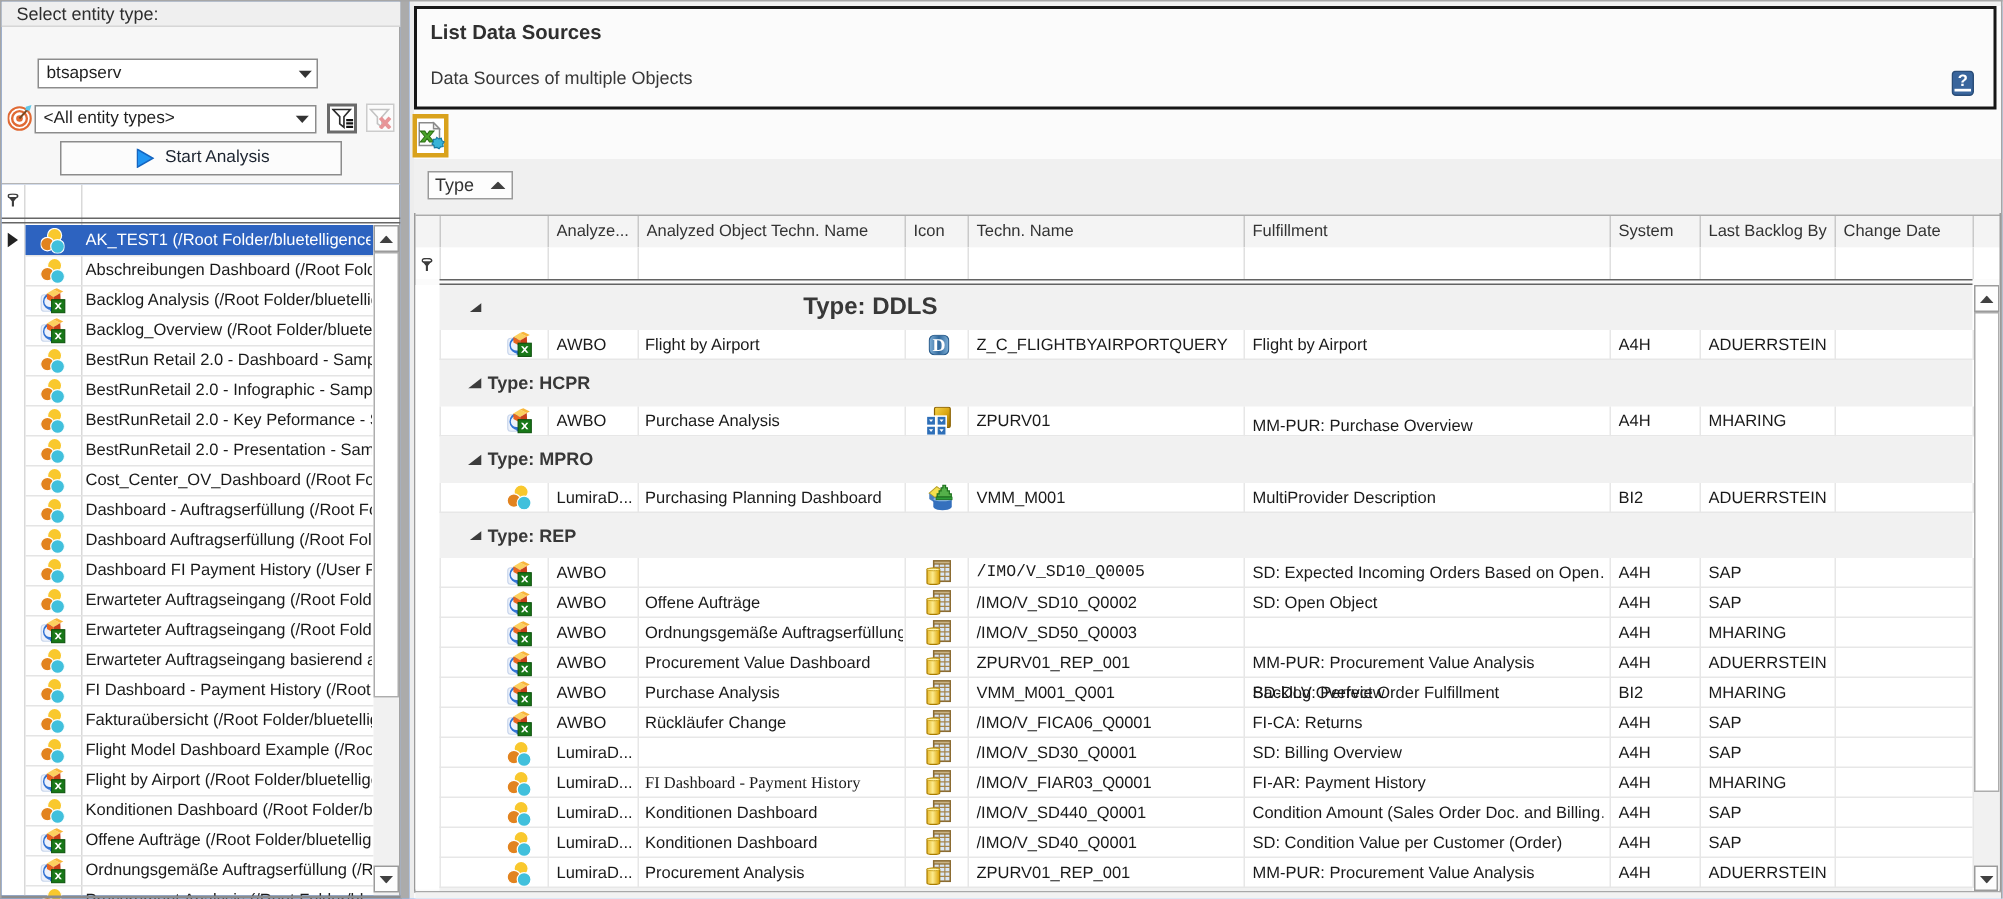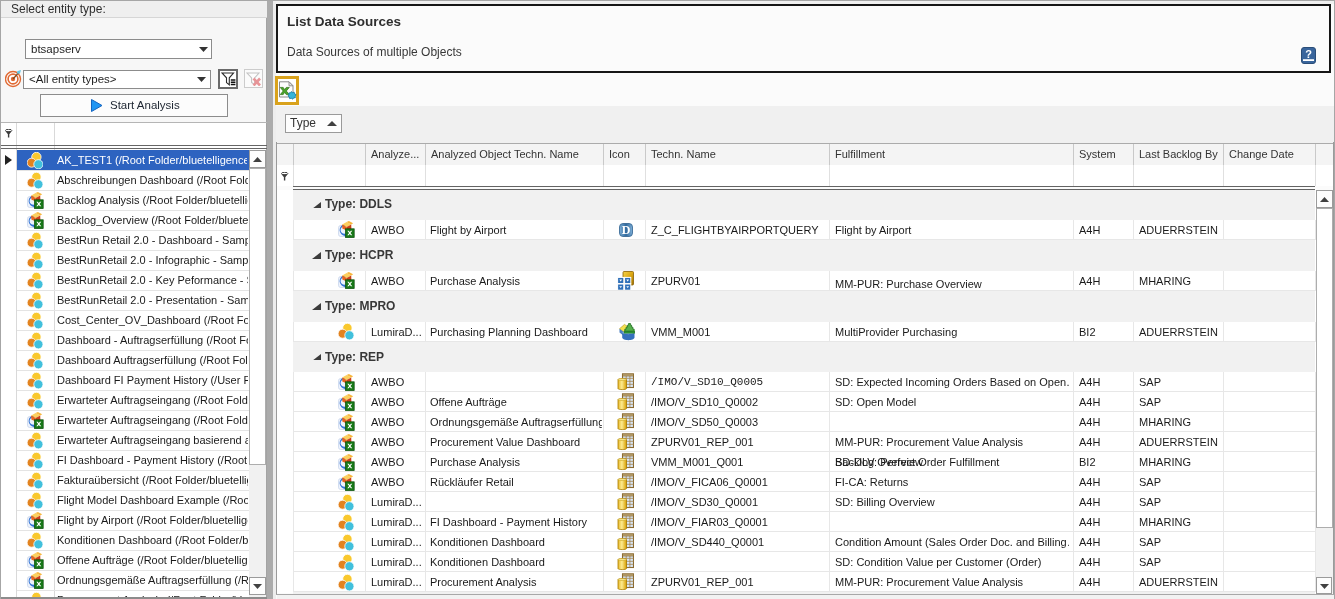--- a/index.html
+++ b/index.html
@@ -331,21 +331,21 @@
 <div class="a" style="left:293px;top:188.5px;width:1022px;height:1px;background:#636363;"></div>
 <div class="a" style="left:276px;top:142px;width:1px;height:453px;background:#9a9a9a;"></div>
 <div class="a" style="left:1333px;top:142px;width:1px;height:453px;background:#9a9a9a;"></div>
 <div class="a" style="left:276px;top:594px;width:1058px;height:1px;background:#a8a8a8;"></div>
 <div class="a" style="left:277px;top:595px;width:1057px;height:4px;background:#f2f2f2;"></div>
 <div class="a" style="left:277px;top:190px;width:1056px;height:403px;background:#fff;"></div>
 <div class="a" style="left:293px;top:190px;width:1022px;height:29.5px;background:#f1f1f1;"></div>
 <svg style="left:312px;top:201.55px;" width="8.5" height="6.5" viewBox="0 0 8 6">
       <polygon points="8.5,0 8.5,6.5 0,6.5" fill="#3c3c3c"></polygon>
     </svg>
-<div class="t" style="left:325px;top:190px;width:300px;height:29.5px;line-height:29.5px;font-weight:bold;color:#383838;font-size:12px;">Type: DDLS</div>
+<div class="t" style="left:325px;top:190px;width:300px;height:29.5px;line-height:29.5px;font-weight:bold;color:#383838;font-size:16px;text-align:right;">Type: DDLS</div>
 <div class="a" style="left:293px;top:219.5px;width:1px;height:20.5px;background:#e7e7e7;"></div>
 <div class="a" style="left:365px;top:219.5px;width:1px;height:20.5px;background:#e7e7e7;"></div>
 <div class="a" style="left:425px;top:219.5px;width:1px;height:20.5px;background:#e7e7e7;"></div>
 <div class="a" style="left:603px;top:219.5px;width:1px;height:20.5px;background:#e7e7e7;"></div>
 <div class="a" style="left:645px;top:219.5px;width:1px;height:20.5px;background:#e7e7e7;"></div>
 <div class="a" style="left:829px;top:219.5px;width:1px;height:20.5px;background:#e7e7e7;"></div>
 <div class="a" style="left:1073px;top:219.5px;width:1px;height:20.5px;background:#e7e7e7;"></div>
 <div class="a" style="left:1133px;top:219.5px;width:1px;height:20.5px;background:#e7e7e7;"></div>
 <div class="a" style="left:1223px;top:219.5px;width:1px;height:20.5px;background:#e7e7e7;"></div>
 <div class="a" style="left:1315px;top:219.5px;width:1px;height:20.5px;background:#e7e7e7;"></div>
@@ -454,21 +454,21 @@
 <div class="t" style="left:430px;top:321.5px;width:172px;height:20.5px;line-height:20.5px;color:#1a1a1a;">Purchasing Planning Dashboard</div>
 <svg style="left:618px;top:322.75px;" width="17" height="18" viewBox="0 0 17 18">
       <path d="M1.5 5.8 L6.5 1.4 L10.4 4.2 L5.4 8.8 Z" fill="#f4e04e" stroke="#b9a02a" stroke-width="0.7"></path>
       <path d="M1.5 5.8 L5.4 8.8 L5.4 12.4 L1.5 9.6 Z" fill="#4a7fc0"></path>
       <path d="M4.2 9.8 C4.2 8.0 16.5 8.0 16.5 9.8 L16.5 14.6 C16.5 18.0 4.2 18.0 4.2 14.6 Z" fill="#3570bd"></path>
       <path d="M4.2 9.8 C4.2 11.6 16.5 11.6 16.5 9.8 C16.5 8.1 4.2 8.1 4.2 9.8" fill="#8db7e8"></path>
       <path d="M10.6 0.4 L12.4 0.4 L12.4 2.2 L13.6 2.2 L13.6 4.2 L14.9 4.2 L14.9 6.2 L16.2 6.2 L16.2 8.2 L6.8 8.2 L6.8 6.2 L8.1 6.2 L8.1 4.2 L9.4 4.2 L9.4 2.2 L10.6 2.2 Z" fill="#54b04a" stroke="#1c701c" stroke-width="0.8"></path>
       <rect x="6.1" y="8.4" width="10.8" height="1.7" fill="#2f9e38" stroke="#1c701c" stroke-width="0.6"></rect>
     </svg>
 <div class="t" style="left:651px;top:321.5px;width:174px;height:20.5px;line-height:20.5px;color:#1a1a1a;">VMM_M001</div>
-<div class="t" style="left:835px;top:321.5px;width:234px;height:20.5px;line-height:20.5px;color:#1a1a1a;">MultiProvider Purchasing</div>
+<div class="t" style="left:835px;top:321.5px;width:234px;height:20.5px;line-height:20.5px;color:#1a1a1a;">MultiProvider Description</div>
 <div class="t" style="left:1079px;top:321.5px;width:50px;height:20.5px;line-height:20.5px;color:#1a1a1a;">BI2</div>
 <div class="t" style="left:1139px;top:321.5px;width:84px;height:20.5px;line-height:20.5px;color:#1a1a1a;">ADUERRSTEIN</div>
 <div class="a" style="left:293px;top:342px;width:1022px;height:30px;background:#f1f1f1;"></div>
 <svg style="left:312px;top:353.8px;" width="8.5" height="6.5" viewBox="0 0 8 6">
       <polygon points="8.5,0 8.5,6.5 0,6.5" fill="#3c3c3c"></polygon>
     </svg>
 <div class="t" style="left:325px;top:342px;width:300px;height:30px;line-height:30px;font-weight:bold;color:#383838;font-size:12px;">Type: REP</div>
 <div class="a" style="left:293px;top:372px;width:1px;height:20px;background:#e7e7e7;"></div>
 <div class="a" style="left:365px;top:372px;width:1px;height:20px;background:#e7e7e7;"></div>
 <div class="a" style="left:425px;top:372px;width:1px;height:20px;background:#e7e7e7;"></div>
@@ -542,21 +542,21 @@
         <linearGradient id="gc" x1="0" y1="0" x2="1" y2="0">
           <stop offset="0" stop-color="#e8b92a"></stop>
           <stop offset="0.45" stop-color="#fdeb8e"></stop>
           <stop offset="1" stop-color="#d89f00"></stop>
         </linearGradient>
       </defs>
       <path d="M1 6.6 C1 5.4 9.5 5.4 9.5 6.6 L9.5 15.6 C9.5 16.9 1 16.9 1 15.6 Z" fill="url(#gc)" stroke="#a87c00" stroke-width="0.8"></path>
       <path d="M1 6.6 C1 7.8 9.5 7.8 9.5 6.6 C9.5 5.5 1 5.5 1 6.6" fill="#fdf3b0" stroke="#c8a21a" stroke-width="0.6"></path>
     </svg>
 <div class="t" style="left:651px;top:392px;width:174px;height:20px;line-height:20px;color:#1a1a1a;">/IMO/V_SD10_Q0002</div>
-<div class="t" style="left:835px;top:392px;width:234px;height:20px;line-height:20px;color:#1a1a1a;">SD: Open Model</div>
+<div class="t" style="left:835px;top:392px;width:234px;height:20px;line-height:20px;color:#1a1a1a;">SD: Open Object</div>
 <div class="t" style="left:1079px;top:392px;width:50px;height:20px;line-height:20px;color:#1a1a1a;">A4H</div>
 <div class="t" style="left:1139px;top:392px;width:84px;height:20px;line-height:20px;color:#1a1a1a;">SAP</div>
 <div class="a" style="left:293px;top:412px;width:1px;height:20px;background:#e7e7e7;"></div>
 <div class="a" style="left:365px;top:412px;width:1px;height:20px;background:#e7e7e7;"></div>
 <div class="a" style="left:425px;top:412px;width:1px;height:20px;background:#e7e7e7;"></div>
 <div class="a" style="left:603px;top:412px;width:1px;height:20px;background:#e7e7e7;"></div>
 <div class="a" style="left:645px;top:412px;width:1px;height:20px;background:#e7e7e7;"></div>
 <div class="a" style="left:829px;top:412px;width:1px;height:20px;background:#e7e7e7;"></div>
 <div class="a" style="left:1073px;top:412px;width:1px;height:20px;background:#e7e7e7;"></div>
 <div class="a" style="left:1133px;top:412px;width:1px;height:20px;background:#e7e7e7;"></div>
@@ -694,21 +694,21 @@
       <path d="M8.2 3.2 A5.7 5.7 0 1 0 8.6 14.8 L8.2 12.6 A3.7 3.7 0 1 1 8.0 5.4 Z" fill="#3173d4"></path>
       <path d="M8.0 13.4 Q10.5 14.5 12.8 13.8 L12.9 15.7 Q9.5 16.3 7.2 15.1 Z" fill="#2e6fd8"></path>
       <path d="M5.2 3.6 L9.6 1 L14.2 3.4 L9.8 6.0 Z" fill="#fcd05e"></path>
       <path d="M9.6 1 L11.9 0.1 L16.2 2.3 L14.2 3.4 Z" fill="#f8b73c"></path>
       <path d="M5.2 3.6 L9.8 6.0 L9.7 9.6 L5.3 7.4 Z" fill="#e8641f"></path>
       <path d="M9.8 6.0 L14.2 3.4 L14.4 7.8 L9.7 9.6 Z" fill="#c8401a"></path>
       <rect x="8.4" y="7.8" width="8.8" height="8.8" fill="#187818" stroke="#0c4f0c" stroke-width="0.7"></rect>
       <path d="M10.3 9.8 h1.4 l1.1 1.3 1.1-1.3 h1.4 l-1.8 2.2 1.8 2.2 h-1.4 l-1.1-1.3-1.1 1.3 h-1.4 l1.8-2.2 z" fill="#fff"></path>
     </svg>
 <div class="t" style="left:371px;top:472px;width:50px;height:20px;line-height:20px;color:#1a1a1a;">AWBO</div>
-<div class="t" style="left:430px;top:472px;width:172px;height:20px;line-height:20px;color:#1a1a1a;">Rückläufer Retail</div>
+<div class="t" style="left:430px;top:472px;width:172px;height:20px;line-height:20px;color:#1a1a1a;">Rückläufer Change</div>
 <svg style="left:617px;top:473px;" width="17" height="18" viewBox="0 0 17 18">
       <rect x="5.5" y="1" width="11" height="13.5" fill="#d9e7f8" stroke="#8a6a30" stroke-width="1.1"></rect>
       <path d="M5.5 5.3 h11 M5.5 8.3 h11 M5.5 11.3 h11 M9.2 1 v13.5 M12.9 1 v13.5" stroke="#a5854d" stroke-width="0.8" fill="none"></path>
       <rect x="5.5" y="1" width="11" height="2" fill="#c8b284" stroke="#8a6a30" stroke-width="0.8"></rect>
       <defs>
         <linearGradient id="gc" x1="0" y1="0" x2="1" y2="0">
           <stop offset="0" stop-color="#e8b92a"></stop>
           <stop offset="0.45" stop-color="#fdeb8e"></stop>
           <stop offset="1" stop-color="#d89f00"></stop>
         </linearGradient>
@@ -765,36 +765,37 @@
 <div class="a" style="left:1133px;top:512px;width:1px;height:20px;background:#e7e7e7;"></div>
 <div class="a" style="left:1223px;top:512px;width:1px;height:20px;background:#e7e7e7;"></div>
 <div class="a" style="left:1315px;top:512px;width:1px;height:20px;background:#e7e7e7;"></div>
 <div class="a" style="left:293px;top:531px;width:1022px;height:1px;background:#e7e7e7;"></div>
 <svg style="left:338px;top:513.5px;" width="16" height="17" viewBox="0 0 16 17">
       <circle cx="9.4" cy="5.0" r="4.7" fill="#f9c82d" stroke="#fff" stroke-width="0.8"></circle>
       <circle cx="4.6" cy="10.7" r="4.5" fill="#e2831f" stroke="#fff" stroke-width="0.8"></circle>
       <circle cx="11.4" cy="12.3" r="4.6" fill="#41c0dc" stroke="#fff" stroke-width="0.8"></circle>
     </svg>
 <div class="t" style="left:371px;top:512px;width:50px;height:20px;line-height:20px;color:#1a1a1a;">LumiraD...</div>
-<div class="t" style="left:430px;top:512px;width:172px;height:20px;line-height:20px;color:#1a1a1a;">FI Dashboard - Payment History</div>
+<div class="t" style="left:430px;top:512px;width:172px;height:20px;line-height:20px;color:#1a1a1a;font-family:Liberation Serif, serif;">FI Dashboard - Payment History</div>
 <svg style="left:617px;top:513px;" width="17" height="18" viewBox="0 0 17 18">
       <rect x="5.5" y="1" width="11" height="13.5" fill="#d9e7f8" stroke="#8a6a30" stroke-width="1.1"></rect>
       <path d="M5.5 5.3 h11 M5.5 8.3 h11 M5.5 11.3 h11 M9.2 1 v13.5 M12.9 1 v13.5" stroke="#a5854d" stroke-width="0.8" fill="none"></path>
       <rect x="5.5" y="1" width="11" height="2" fill="#c8b284" stroke="#8a6a30" stroke-width="0.8"></rect>
       <defs>
         <linearGradient id="gc" x1="0" y1="0" x2="1" y2="0">
           <stop offset="0" stop-color="#e8b92a"></stop>
           <stop offset="0.45" stop-color="#fdeb8e"></stop>
           <stop offset="1" stop-color="#d89f00"></stop>
         </linearGradient>
       </defs>
       <path d="M1 6.6 C1 5.4 9.5 5.4 9.5 6.6 L9.5 15.6 C9.5 16.9 1 16.9 1 15.6 Z" fill="url(#gc)" stroke="#a87c00" stroke-width="0.8"></path>
       <path d="M1 6.6 C1 7.8 9.5 7.8 9.5 6.6 C9.5 5.5 1 5.5 1 6.6" fill="#fdf3b0" stroke="#c8a21a" stroke-width="0.6"></path>
     </svg>
 <div class="t" style="left:651px;top:512px;width:174px;height:20px;line-height:20px;color:#1a1a1a;">/IMO/V_FIAR03_Q0001</div>
+<div class="t" style="left:835px;top:512px;width:234px;height:20px;line-height:20px;color:#1a1a1a;">FI-AR: Payment History</div>
 <div class="t" style="left:1079px;top:512px;width:50px;height:20px;line-height:20px;color:#1a1a1a;">A4H</div>
 <div class="t" style="left:1139px;top:512px;width:84px;height:20px;line-height:20px;color:#1a1a1a;">MHARING</div>
 <div class="a" style="left:293px;top:532px;width:1px;height:20px;background:#e7e7e7;"></div>
 <div class="a" style="left:365px;top:532px;width:1px;height:20px;background:#e7e7e7;"></div>
 <div class="a" style="left:425px;top:532px;width:1px;height:20px;background:#e7e7e7;"></div>
 <div class="a" style="left:603px;top:532px;width:1px;height:20px;background:#e7e7e7;"></div>
 <div class="a" style="left:645px;top:532px;width:1px;height:20px;background:#e7e7e7;"></div>
 <div class="a" style="left:829px;top:532px;width:1px;height:20px;background:#e7e7e7;"></div>
 <div class="a" style="left:1073px;top:532px;width:1px;height:20px;background:#e7e7e7;"></div>
 <div class="a" style="left:1133px;top:532px;width:1px;height:20px;background:#e7e7e7;"></div>
@@ -851,20 +852,21 @@
       <defs>
         <linearGradient id="gc" x1="0" y1="0" x2="1" y2="0">
           <stop offset="0" stop-color="#e8b92a"></stop>
           <stop offset="0.45" stop-color="#fdeb8e"></stop>
           <stop offset="1" stop-color="#d89f00"></stop>
         </linearGradient>
       </defs>
       <path d="M1 6.6 C1 5.4 9.5 5.4 9.5 6.6 L9.5 15.6 C9.5 16.9 1 16.9 1 15.6 Z" fill="url(#gc)" stroke="#a87c00" stroke-width="0.8"></path>
       <path d="M1 6.6 C1 7.8 9.5 7.8 9.5 6.6 C9.5 5.5 1 5.5 1 6.6" fill="#fdf3b0" stroke="#c8a21a" stroke-width="0.6"></path>
     </svg>
+<div class="t" style="left:651px;top:552px;width:174px;height:20px;line-height:20px;color:#1a1a1a;">/IMO/V_SD40_Q0001</div>
 <div class="t" style="left:835px;top:552px;width:234px;height:20px;line-height:20px;color:#1a1a1a;">SD: Condition Value per Customer (Order)</div>
 <div class="t" style="left:1079px;top:552px;width:50px;height:20px;line-height:20px;color:#1a1a1a;">A4H</div>
 <div class="t" style="left:1139px;top:552px;width:84px;height:20px;line-height:20px;color:#1a1a1a;">SAP</div>
 <div class="a" style="left:293px;top:572px;width:1px;height:20px;background:#e7e7e7;"></div>
 <div class="a" style="left:365px;top:572px;width:1px;height:20px;background:#e7e7e7;"></div>
 <div class="a" style="left:425px;top:572px;width:1px;height:20px;background:#e7e7e7;"></div>
 <div class="a" style="left:603px;top:572px;width:1px;height:20px;background:#e7e7e7;"></div>
 <div class="a" style="left:645px;top:572px;width:1px;height:20px;background:#e7e7e7;"></div>
 <div class="a" style="left:829px;top:572px;width:1px;height:20px;background:#e7e7e7;"></div>
 <div class="a" style="left:1073px;top:572px;width:1px;height:20px;background:#e7e7e7;"></div>

